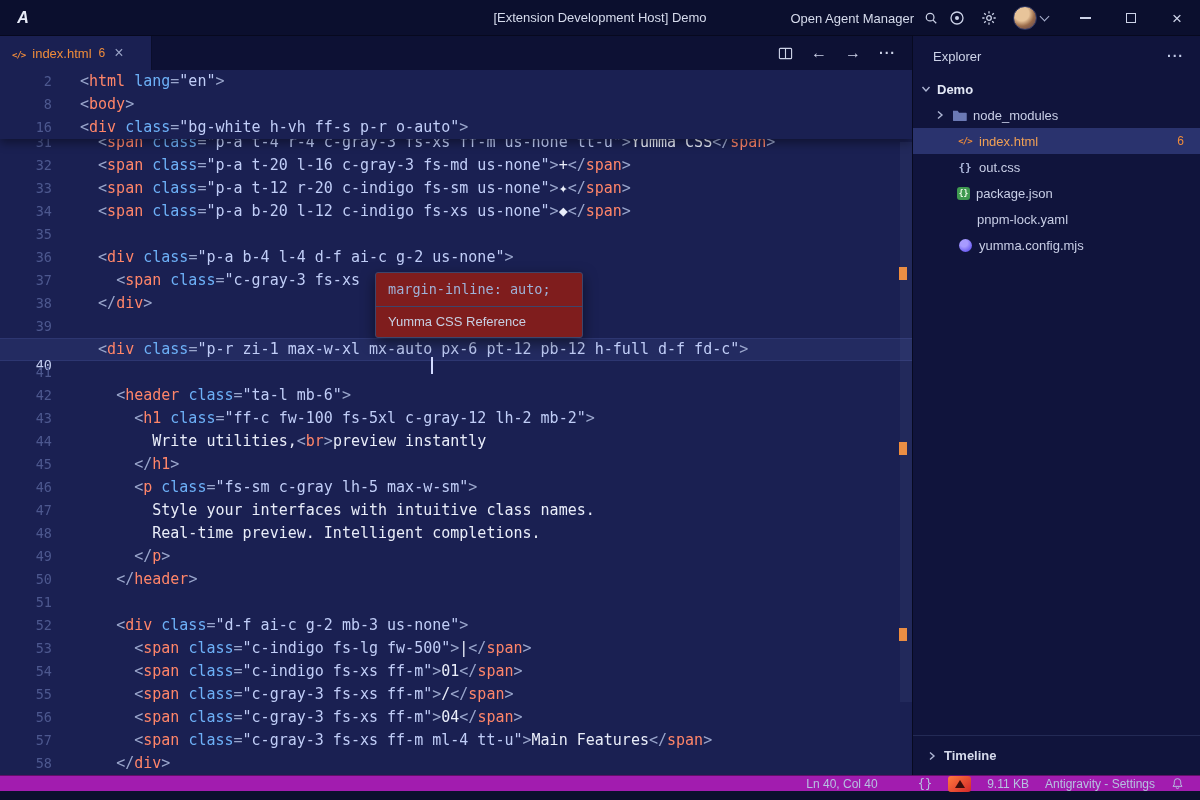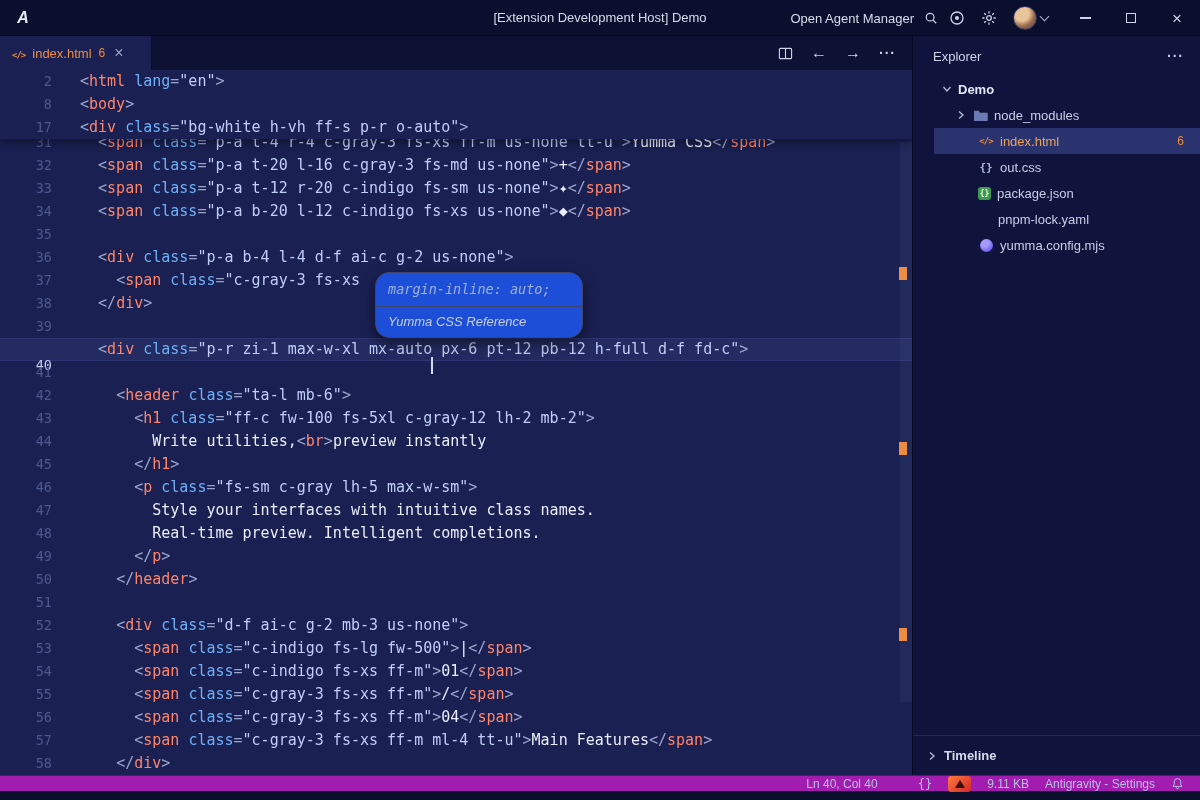--- a/index.html
+++ b/index.html
@@ -57,30 +57,30 @@
   .tk-x { color:#e9edf9; }
   .caret { display:inline-block; width:0; position:relative; }
   .caret::after { content:""; position:absolute; left:-1px; top:3px; width:2px; height:17px; background:#d2daff; }
 
   .sticky-scroll { position:absolute; top:0; left:0; right:0; background:#1a2052; z-index:5; box-shadow:0 4px 9px rgba(0,0,0,.38); }
 
   .mod-mark { position:absolute; right:5px; width:8px; height:13px; background:#f08c3a; z-index:6; }
   .scroll-thumb { position:absolute; right:0; top:72px; width:12px; height:560px; background:rgba(165,180,235,.06); z-index:6; }
 
   
-  .hover-tooltip { position:absolute; left:375px; top:202px; z-index:20; background:#1d4ed8; border:1px solid #3d456b; border-radius:14px; min-width:208px; box-shadow:0 5px 14px rgba(0,0,0,.5);font-style:italic; }
+  .hover-tooltip { position:absolute; left:375px; top:202px; z-index:20; background:#7f1d1d; border:1px solid #3d456b; border-radius:3px; min-width:208px; box-shadow:0 5px 14px rgba(0,0,0,.5); }
   .tooltip-code { font-family:"DejaVu Sans Mono", monospace; font-size:13.5px; color:#9fb2d8; padding:8px 12px 9px; }
   .tooltip-divider { height:1px; background:#3d456b; }
   .tooltip-label { font-size:13px; color:#c7cfe2; padding:7px 12px 8px; }
 
   
   .sidebar { width:288px; background:#10143c; border-left:1px solid #070a20; display:flex; flex-direction:column; }
   .sidebar-header { height:40px; flex:none; display:flex; align-items:center; padding:0 16px 0 20px; font-size:13px; color:#cdd3e8; }
   .sidebar-header .dots-glyph { margin-left:auto; color:#c3cbe8; cursor:pointer; }
-  .tree { flex:none;margin-left:21px; }
+  .tree { flex:none; }
   .tree-row { height:26px; display:flex; align-items:center; gap:6px; font-size:13px; color:#c8cee6; cursor:pointer; }
   .tree-row.root { padding-left:8px; font-weight:700; color:#e3e8f6; }
   .tree-row.folder { padding-left:22px; }
   .tree-row.file { padding-left:44px; }
   .tree-row.selected { background:#2a336e; }
   .tree-row.selected .file-label.modified { color:#f0a055; }
   .file-label.modified { color:#f0a055; }
   .tree-badge { margin-left:auto; padding-right:16px; font-size:12px; color:#f08c3a; }
   .fi { width:16px; flex:none; display:flex; align-items:center; justify-content:center; }
   .fi-html::before { content:"<\/>"; font-family:"DejaVu Sans Mono", monospace; font-size:9px; font-weight:bold; color:#f08c3a; letter-spacing:-1px; }
@@ -292,21 +292,21 @@
       <div class="sticky-scroll">
           <div class="code-line">
             <span class="gutter">2</span>
             <span class="code"><span class="tk-p">&lt;</span><span class="tk-t">html</span><span class="tk-x"> </span><span class="tk-a">lang</span><span class="tk-p">=</span><span class="tk-s">"en"</span><span class="tk-p">&gt;</span></span>
           </div>
           <div class="code-line">
             <span class="gutter">8</span>
             <span class="code"><span class="tk-p">&lt;</span><span class="tk-t">body</span><span class="tk-p">&gt;</span></span>
           </div>
           <div class="code-line">
-            <span class="gutter">17</span>
+            <span class="gutter">16</span>
             <span class="code"><span class="tk-p">&lt;</span><span class="tk-t">div</span><span class="tk-x"> </span><span class="tk-a">class</span><span class="tk-p">=</span><span class="tk-s">"bg-white h-vh ff-s p-r o-auto"</span><span class="tk-p">&gt;</span></span>
           </div>
         </div>
 
       <div class="mod-mark" style="top:197px"></div>
       <div class="mod-mark" style="top:372px"></div>
       <div class="mod-mark" style="top:558px"></div>
       <div class="scroll-thumb"></div>
 
       <div class="hover-tooltip">

